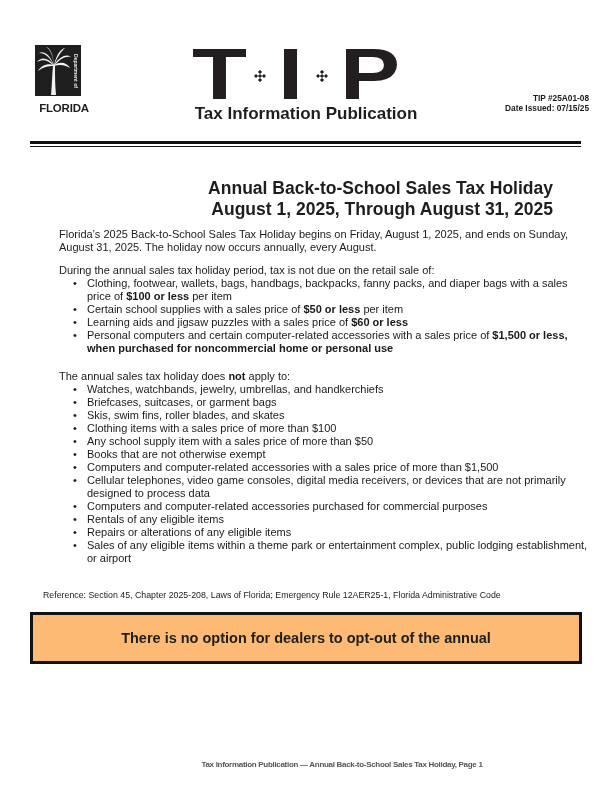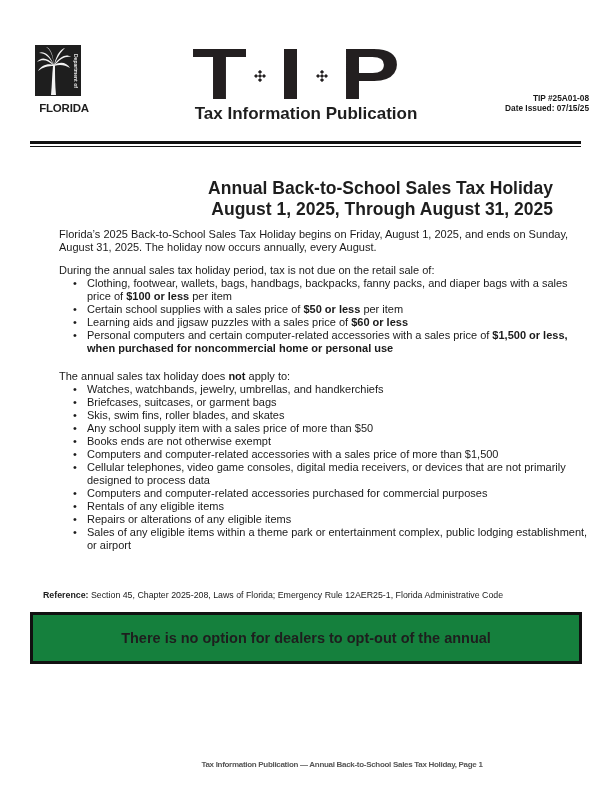--- a/index.html
+++ b/index.html
@@ -36,23 +36,23 @@
   .body-text { left: 43px; width: 530px; font-size: 11px; line-height: 13px; color: #1a1a1a; margin-left: 16px; }
   .p1 { top: 228px; }
   .p2 { top: 264px; }
   .p3 { top: 370px; }
 
   ul.blist { list-style: none; margin: 0; padding: 0; }
   ul.blist li { position: relative; padding-left: 28px; }
   ul.blist li::before { content: "•"; position: absolute; left: 14px; top: 0; }
 
   .reference { left: 43px; width: 540px; top: 590px; font-size: 8.8px; line-height: 11px; color: #1a1a1a; }
-  .reference b { font-weight: bold; }
+  .reference b { font-weight: normal; }
 
-  .notice { left: 30px; top: 612px; width: 546px; height: 46px; background: #15803d;
+  .notice { left: 30px; top: 612px; width: 546px; height: 46px; background: #fdba74;
             border: 3px solid #111; text-align: center; font-size: 14.5px; font-weight: bold;
             line-height: 16.5px; color: #1e1e1e; display: flex; flex-direction: column; justify-content: center; }
 
   .footer { left: 0; width: 612px; top: 760px; text-align: center; font-size: 8px; font-weight: bold;
             color: #555; letter-spacing: -0.3px; margin-left: 36px; }
 </style>
 </head>
 <body>
 
 <div class="abs logo-box">
@@ -122,22 +122,23 @@
     <li><span>Personal computers and certain computer-related accessories with a sales price of </span><b>$1,500 or less, when purchased for noncommercial home or personal use</b><span></span></li>
   </ul>
 </div>
 
 <div class="abs body-text p3">
   <div><span>The annual sales tax holiday does </span><b>not</b><span> apply to:</span></div>
   <ul class="blist" id="not-apply-list">
       <li>Watches, watchbands, jewelry, umbrellas, and handkerchiefs</li>
       <li>Briefcases, suitcases, or garment bags</li>
       <li>Skis, swim fins, roller blades, and skates</li>
+      <li>Clothing items with a sales price of more than $100</li>
       <li>Any school supply item with a sales price of more than $50</li>
-      <li>Books ends are not otherwise exempt</li>
+      <li>Books that are not otherwise exempt</li>
       <li>Computers and computer-related accessories with a sales price of more than $1,500</li>
       <li>Cellular telephones, video game consoles, digital media receivers, or devices that are not primarily designed to process data</li>
       <li>Computers and computer-related accessories purchased for commercial purposes</li>
       <li>Rentals of any eligible items</li>
       <li>Repairs or alterations of any eligible items</li>
       <li>Sales of any eligible items within a theme park or entertainment complex, public lodging establishment, or airport</li>
     </ul>
 </div>
 
 <div class="abs reference"><b>Reference:</b><span> Section 45, Chapter 2025-208, Laws of Florida; Emergency Rule 12AER25-1, Florida Administrative Code</span></div>

